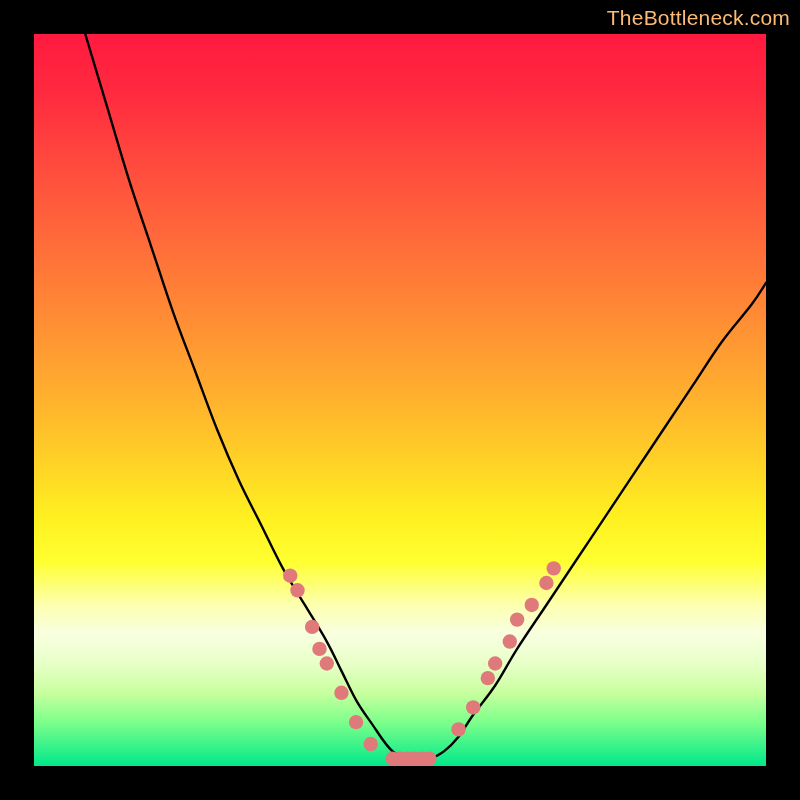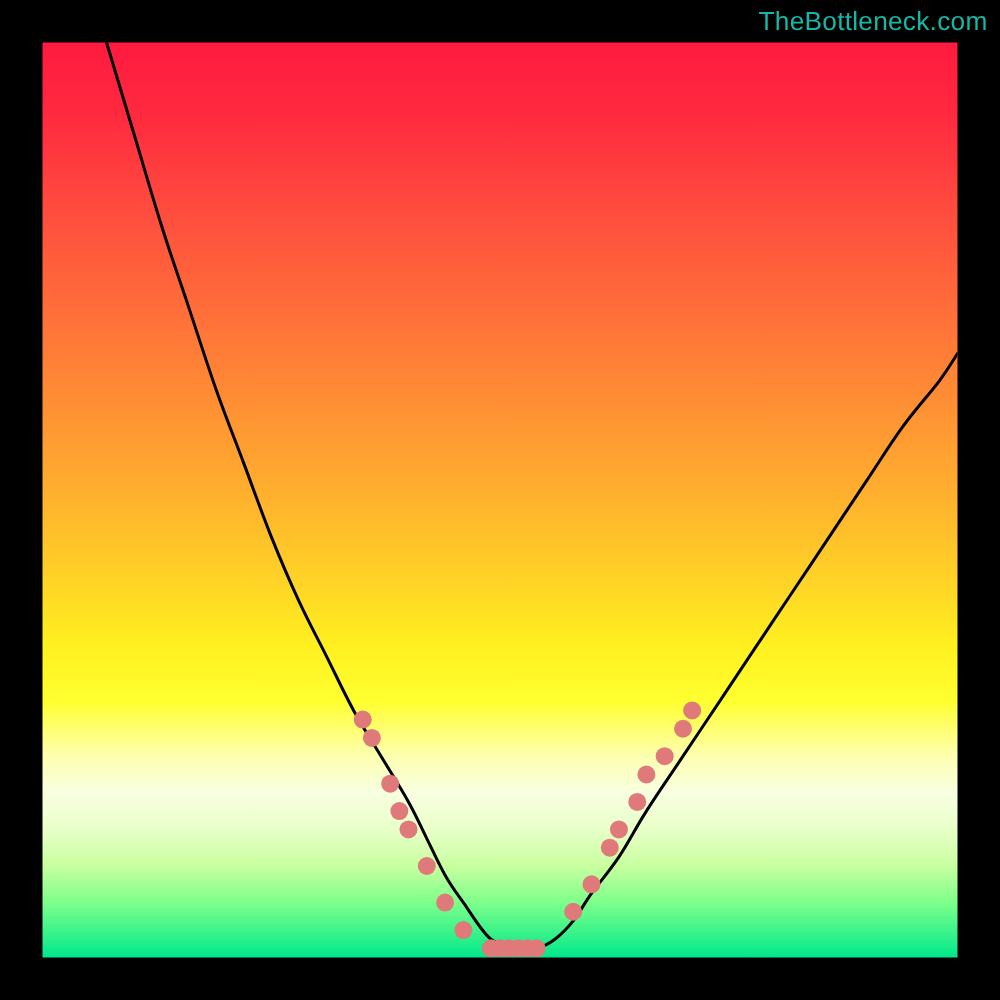--- a/index.html
+++ b/index.html
@@ -48,21 +48,21 @@
     position: absolute;
     left: 0;
     top: 0;
     width: 732px;
     height: 732px;
   }
   .watermark {
     position: absolute;
     top: 6px;
     right: 10px;
-    color: #14b8a6;
+    color: #fdba74;
     font-size: 21px;
     font-weight: 400;
     letter-spacing: 0.2px;
   }
 </style>
 </head>
 <body>
 
 <div class="frame">
   <div class="plot-area">

